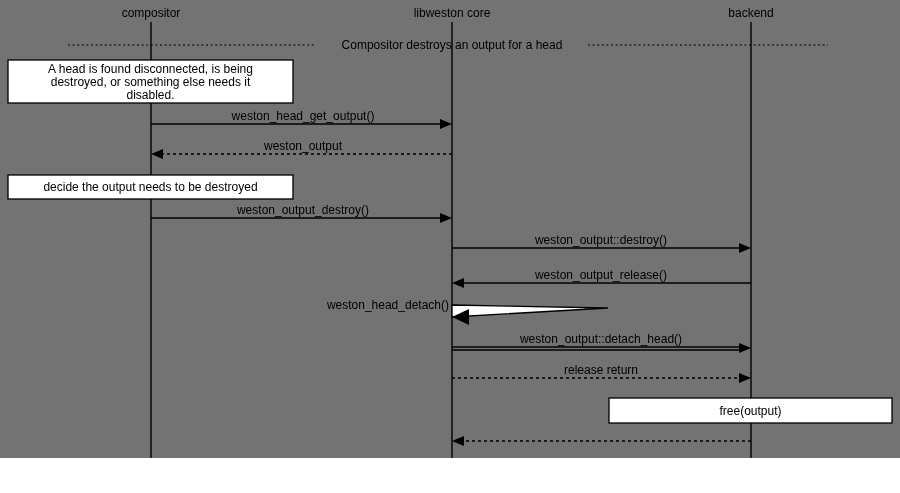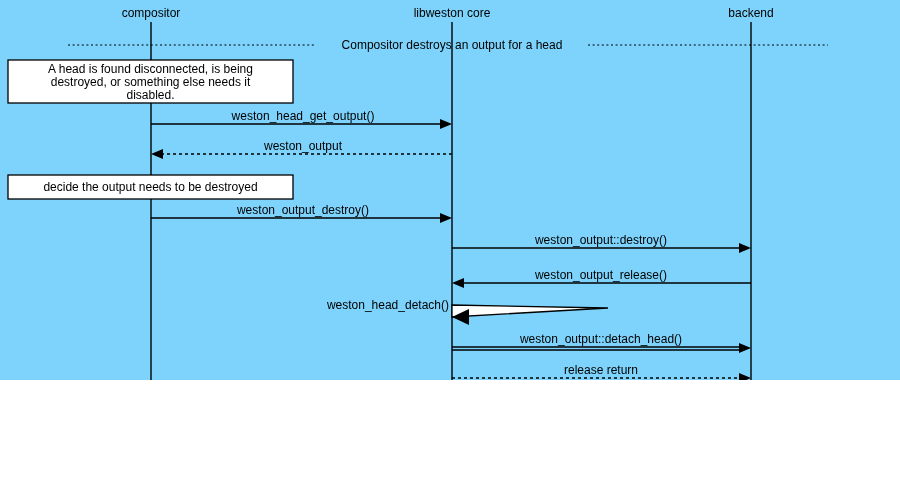--- a/index.html
+++ b/index.html
@@ -3,22 +3,22 @@
 <meta charset="utf-8">
 <style>
   html, body {
     margin: 0;
     padding: 0;
     background: #ffffff;
   }
   #diagram {
     position: relative;
     width: 900px;
-    height: 380px;
-    background: #7dd3fc;
+    height: 458px;
+    background: #737373;
     font-family: "Liberation Sans", sans-serif;
     overflow: hidden;
   }
   #diagram svg {
     position: absolute;
     left: 0;
     top: 0;
     width: 900px;
     height: 493px;
   }

